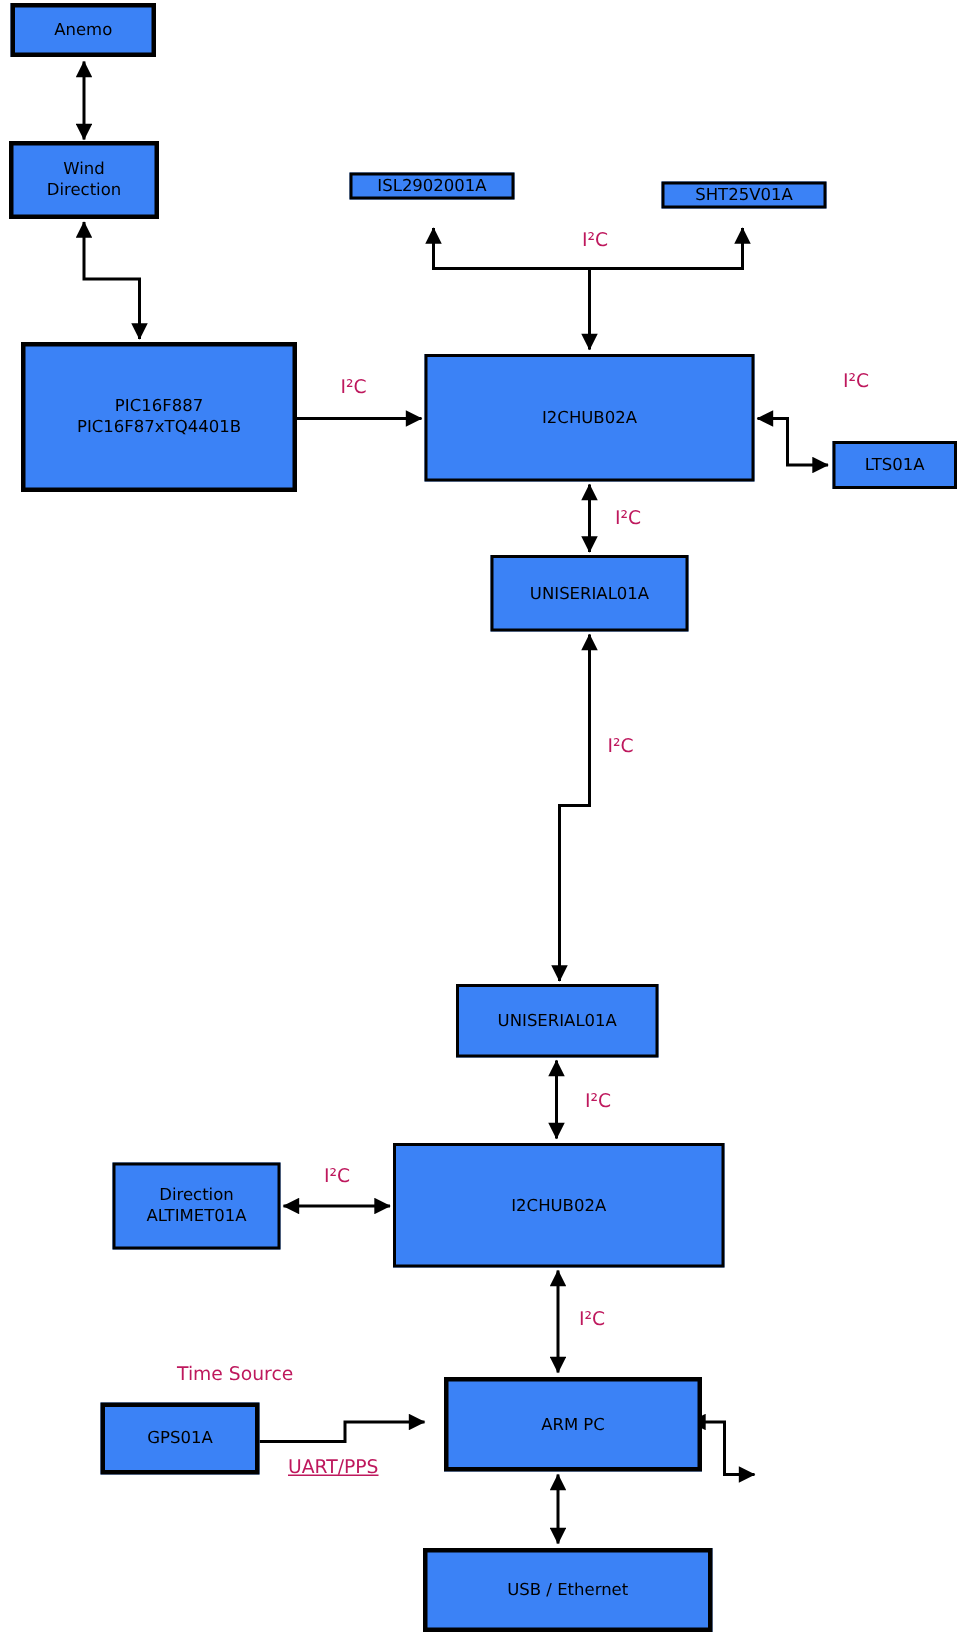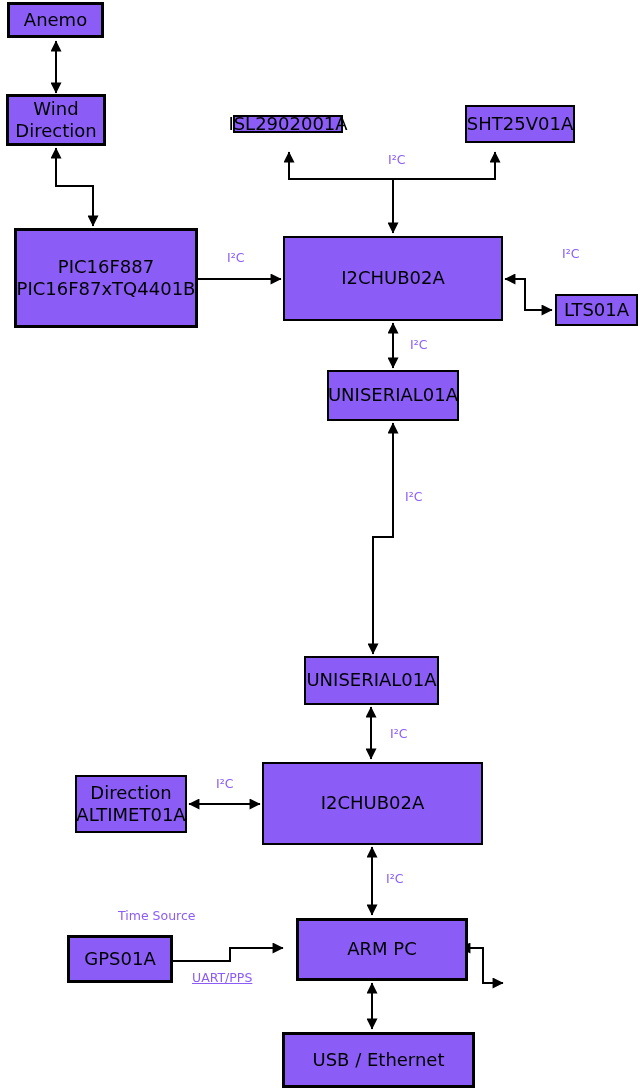--- a/index.html
+++ b/index.html
@@ -17,42 +17,42 @@
   }
   #wires {
     position: absolute;
     left: 0; top: 0;
     width: 640px; height: 1089px;
   }
   .box {
     position: absolute;
     box-sizing: border-box;
     border: 2px solid #000000;
-    background: #8b5cf6;
+    background: #3b82f6;
     display: flex;
     align-items: center;
     justify-content: center;
     text-align: center;
     white-space: pre-line;
-    font-size: 18px;
+    font-size: 11px;
     line-height: 1.25;
     color: #000000;
   }
   .lbl {
     position: absolute;
     font-size: 12.5px;
-    color: #8b5cf6;
+    color: #be185d;
     white-space: nowrap;
   }
   
   #b-anemo        { left: 7px;   top: 2px;    width: 97px;  height: 36px;  border-width: 3px; }
   #b-winddir      { left: 6px;   top: 94px;   width: 100px; height: 52px;  border-width: 3px; }
   #b-pic          { left: 14px;   top: 228px;  width: 184px; height: 100px; border-width: 3px; }
   #b-isl          { left: 233px; top: 115px;  width: 110px; height: 18px; }
-  #b-sht          { left: 441px; top: 105px;  width: 110px; height: 38px; margin-left: 24px; }
+  #b-sht          { left: 441px; top: 121px;  width: 110px; height: 18px; }
   #b-hub1         { left: 283px; top: 236px;  width: 220px; height: 85px; }
   #b-lts          { left: 555px; top: 294px;  width: 83px;  height: 32px; }
   #b-uniserial1   { left: 327px; top: 370px;  width: 132px; height: 51px; }
   #b-uniserial2   { left: 304px; top: 656px;  width: 135px; height: 49px; }
   #b-barometer    { left: 75px;  top: 775px;  width: 112px; height: 58px; }
   #b-hub2         { left: 262px; top: 762px;  width: 221px; height: 83px; }
   #b-gps          { left: 67px;  top: 935px;  width: 106px; height: 48px;  border-width: 3px; }
   #b-armpc        { left: 296px; top: 918px;  width: 172px; height: 63px;  border-width: 3px; }
   #b-sdcard       { left: 506px; top: 960px;  width: 108px; height: 47px;  border-width: 3px; }
   #b-usbeth       { left: 282px; top: 1032px; width: 193px; height: 56px;  border-width: 3px; }

